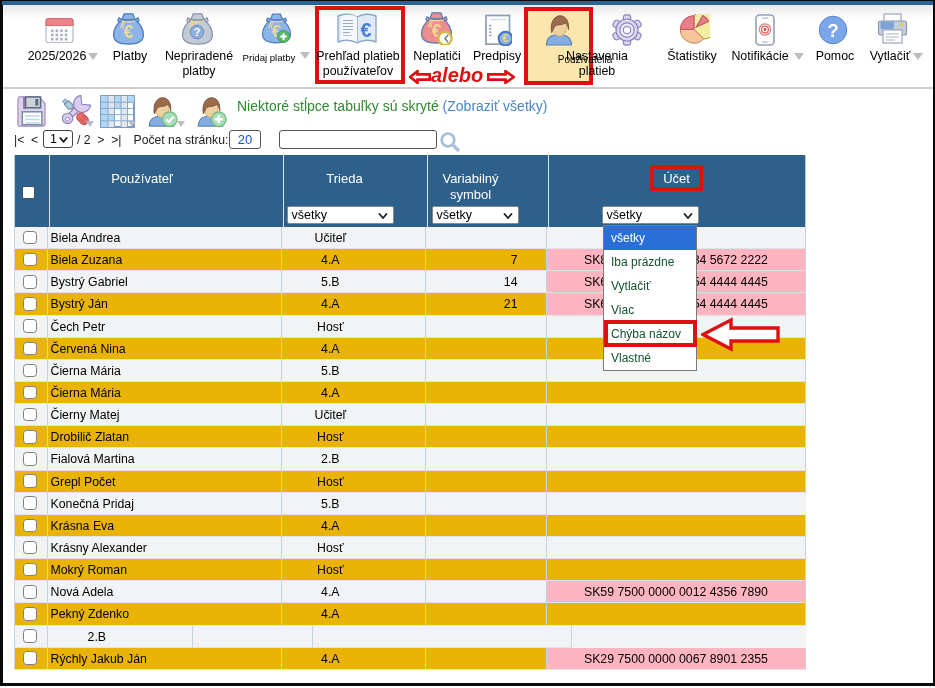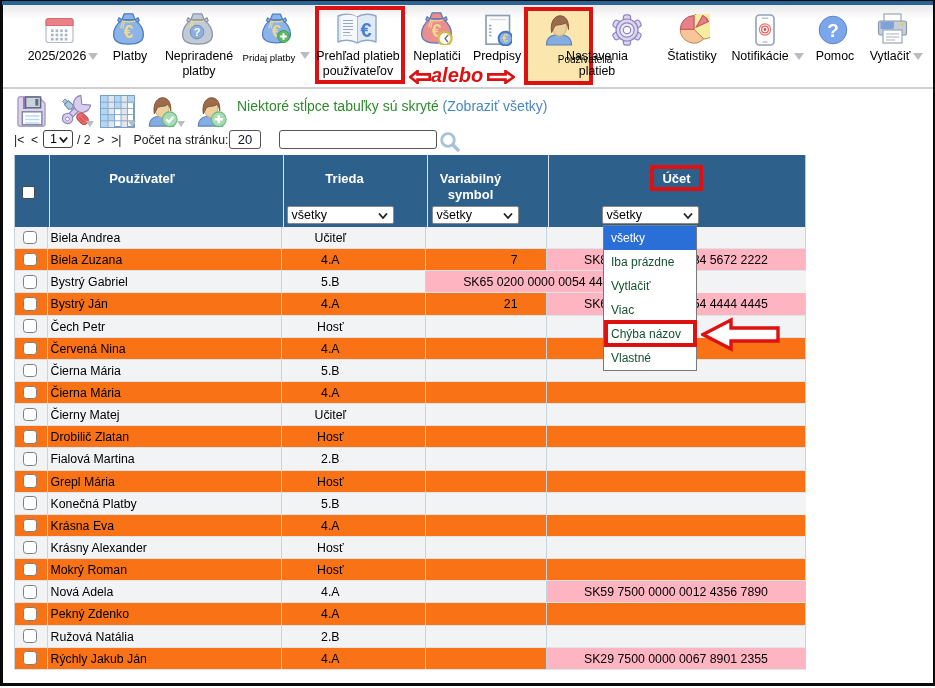--- a/index.html
+++ b/index.html
@@ -11,32 +11,32 @@
 .sep1{position:absolute;left:2px;top:87px;width:931px;height:2px;background:#cfcfcf}
 .lbl{position:absolute;font-size:12.4px;color:#000;text-align:center;line-height:15.2px;white-space:nowrap;top:49px}
 .lbl.sm{font-size:9.6px}
 .caret{position:absolute;width:0;height:0;border-left:5.5px solid transparent;border-right:5.5px solid transparent;border-top:7.5px solid #b9bdc3}
 .caret.sm{border-left-width:4.5px;border-right-width:4.5px;border-top-width:6px}
 .redbox{position:absolute;border:4px solid #dd1111}
 .icon{position:absolute}
 
 .pgtxt{position:absolute;font-size:12.2px;color:#1a1a1a;white-space:nowrap}
 .selbox{position:absolute;background:#fff;border:1px solid #444;border-radius:3px;font-size:12.5px;color:#000}
-.inputbox{position:absolute;background:#fff;border:1px solid #555;border-radius:3px;font-size:13px;color:#0f172a}
+.inputbox{position:absolute;background:#fff;border:1px solid #555;border-radius:3px;font-size:13px;color:#1d4ed8}
 
 .tbl{position:absolute;left:14px;top:155px;width:792px}
 .thead{position:relative;height:72px;background:#2d618c;border-left:1px solid #b9c9d6;border-right:1px solid #b9c9d6}
 .hline{position:absolute;top:0;width:1px;height:72px;background:#d9e3ec}
-.htxt{position:absolute;top:16px;width:220px;margin-left:-110px;text-align:center;font-size:13px;font-weight:bold;color:#fff;line-height:16px}
+.htxt{position:absolute;top:16px;width:220px;margin-left:-110px;text-align:center;font-size:13px;font-weight:normal;color:#fff;line-height:16px}
 .hsel{position:absolute;height:18px;background:#fff;border:1px solid #8a8a8a;border-radius:2px;font-size:12.5px;color:#000;line-height:16px;padding-left:4px}
 .hsel svg{position:absolute;right:5px;top:6px}
 .hcb{position:absolute;left:7px;top:31px;width:13px;height:13px;background:#fff;border:1.5px solid #4a4a4a;border-radius:2px}
 .tr{display:flex;height:22.15px}
 .tr.odd{background:#f1f3f5}
-.tr.even{background:#f97316}
+.tr.even{background:#eab308}
 .c{border-right:1px solid #c6d4e0;border-bottom:1px solid #e0e4e8;font-size:12.3px;line-height:22.6px;color:#000;overflow:hidden;white-space:nowrap}
 .c1{width:34px;border-left:1px solid #c6d4e0}
 .c2{width:233.5px;padding-left:2.5px}
 .c3{width:144.7px;text-align:center;padding-right:46px}
 .c4{width:120.8px;text-align:right;padding-right:28.5px}
 .c5{width:258.9px;text-align:center}
 .c5.pink{background:#ffb5c1}
 .cb{display:block;width:13.5px;height:13.5px;border:1.5px solid #7e7e7e;border-radius:3.5px;background:#fff;margin:3.8px 0 0 8px}
 
 .ddl{position:absolute;left:603px;top:225px;width:94px;height:146px;background:#fff;border:1px solid #7a7a7a;z-index:20}
@@ -326,20 +326,21 @@
         <div class="c c3">4.A</div>
         <div class="c c4">7</div>
         <div class="c c5 pink">SK88 0900 0000 0084 5672 2222</div>
       </div>
 <div class="tr odd">
         <div class="c c1">
           <span class="cb"></span>
         </div>
         <div class="c c2">Bystrý Gabriel</div>
         <div class="c c3">5.B</div>
+        <div class="c c4">14</div>
         <div class="c c5 pink">SK65 0200 0000 0054 4444 4445</div>
       </div>
 <div class="tr even">
         <div class="c c1">
           <span class="cb"></span>
         </div>
         <div class="c c2">Bystrý Ján</div>
         <div class="c c3">4.A</div>
         <div class="c c4">21</div>
         <div class="c c5 pink">SK65 0200 0000 0054 4444 4445</div>
@@ -404,30 +405,30 @@
         </div>
         <div class="c c2">Fialová Martina</div>
         <div class="c c3">2.B</div>
         <div class="c c4"></div>
         <div class="c c5"></div>
       </div>
 <div class="tr even">
         <div class="c c1">
           <span class="cb"></span>
         </div>
-        <div class="c c2">Grepl Mária</div>
+        <div class="c c2">Grepl Počet</div>
         <div class="c c3">Hosť</div>
         <div class="c c4"></div>
         <div class="c c5"></div>
       </div>
 <div class="tr odd">
         <div class="c c1">
           <span class="cb"></span>
         </div>
-        <div class="c c2">Konečná Platby</div>
+        <div class="c c2">Konečná Pridaj</div>
         <div class="c c3">5.B</div>
         <div class="c c4"></div>
       </div>
 <div class="tr even">
         <div class="c c1">
           <span class="cb"></span>
         </div>
         <div class="c c2">Krásna Eva</div>
         <div class="c c3">4.A</div>
         <div class="c c4"></div>
@@ -466,21 +467,20 @@
         </div>
         <div class="c c2">Pekný Zdenko</div>
         <div class="c c3">4.A</div>
         <div class="c c4"></div>
         <div class="c c5"></div>
       </div>
 <div class="tr odd">
         <div class="c c1">
           <span class="cb"></span>
         </div>
-        <div class="c c2">Ružová Natália</div>
         <div class="c c3">2.B</div>
         <div class="c c4"></div>
         <div class="c c5"></div>
       </div>
 <div class="tr even">
         <div class="c c1">
           <span class="cb"></span>
         </div>
         <div class="c c2">Rýchly Jakub Ján</div>
         <div class="c c3">4.A</div>

